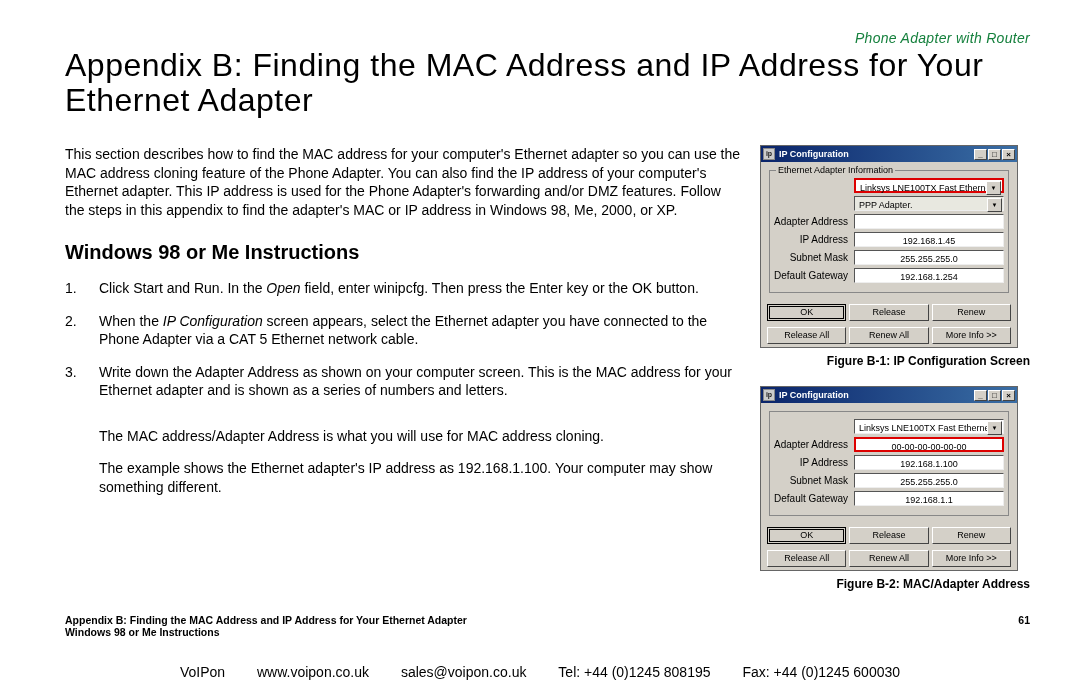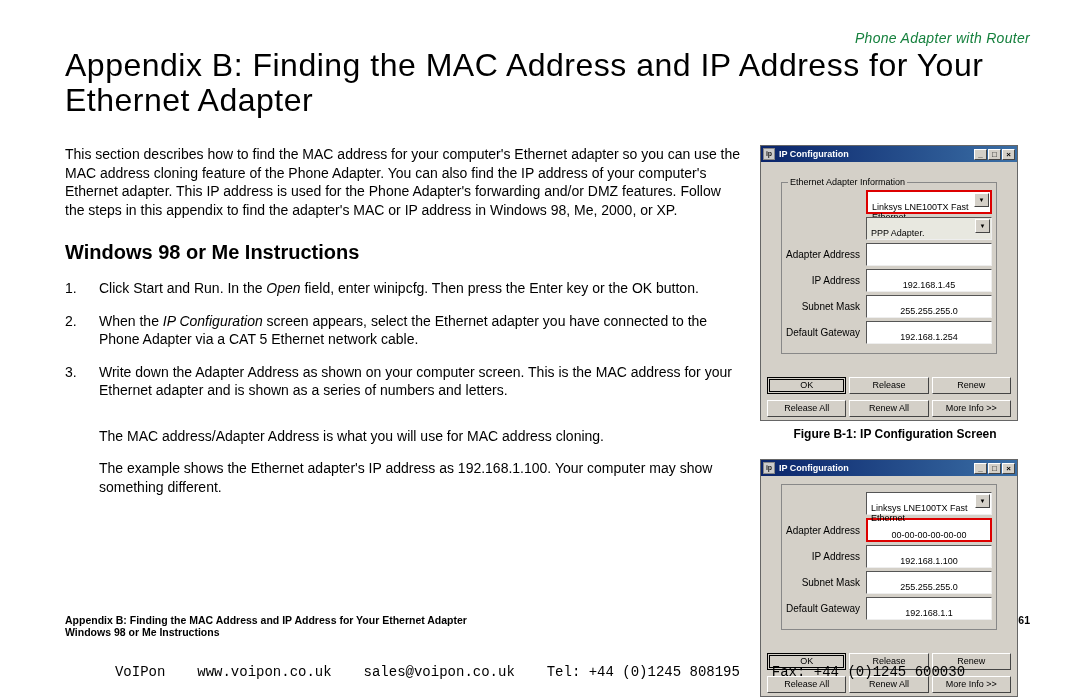--- a/index.html
+++ b/index.html
@@ -74,44 +74,44 @@
     align-items: center;
     padding: 0 2px;
     font-size: 9px;
     font-weight: 700;
   }
   .titlebar .ti { width: 12px; height: 12px; background: #ccc; margin-right: 4px; border: 1px solid #888; font-size:7px; text-align:center; line-height:10px; color:#222;}
   .titlebar .wbtns { margin-left: auto; display: flex; gap: 1px; }
   .titlebar .wbtn { width: 13px; height: 11px; background: #d4d0c8; border-top:1px solid #fff; border-left:1px solid #fff; border-right:1px solid #444; border-bottom:1px solid #444; font-size:8px; text-align:center; line-height:10px; color:#000; }
   .groupbox {
     border: 1px solid #888;
-    margin: 20px;
+    margin: 8px;
     padding: 4px 4px 6px 4px;
     position: relative;
   }
   .groupbox .gtitle {
     position: absolute;
     top: -6px;
     left: 6px;
     background: #d4d0c8;
     padding: 0 2px;
     font-size: 9px;
   }
   .frow { display: flex; align-items: center; margin: 3px 0; }
   .flabel { width: 80px; text-align: right; font-size: 10px; padding-right: 6px; }
   .ffield {
     flex: 1;
     background: #fff;
     border-top: 1px solid #555;
     border-left: 1px solid #555;
     border-right: 1px solid #eee;
     border-bottom: 1px solid #eee;
-    height: 23px;
-    font-size: 9px;
-    padding: 10px 4px;
+    height: 15px;
+    font-size: 9px;
+    padding: 3px 4px;
     text-align: center;
   }
   .dropdown { position: relative; }
   .dropdown::after {
     content: "▼";
     position: absolute;
     right: 1px; top: 1px;
     width: 13px; height: 12px;
     background: #d4d0c8;
     border-top:1px solid #fff; border-left:1px solid #fff; border-right:1px solid #444; border-bottom:1px solid #444;
@@ -125,41 +125,41 @@
     border-top:1px solid #fff; border-left:1px solid #fff; border-right:1px solid #444; border-bottom:1px solid #444;
     font-size: 9px;
     text-align: center;
     line-height: 15px;
   }
   .w98btn.focus { border: 1px solid #000; box-shadow: inset 0 0 0 1px #d4d0c8, inset 0 0 0 2px #000; }
   .highlight-red { border: 2px solid #d00 !important; }
   .fig-caption {
     font-size: 12px;
     font-weight: 700;
-    text-align: center;
+    text-align: right;
     margin-bottom: 18px;
   }
   .footer-meta {
     position: absolute;
     left: 65px;
     right: 50px;
     bottom: 60px;
     font-size: 10.5px;
     font-weight: 700;
     display: flex;
     justify-content: space-between;
   }
   .footer-contact {
     position: absolute;
     left: 0; right: 0;
     bottom: 18px;
     text-align: center;
     font-size: 14px;
   }
-  .footer-contact span { margin: 8px 14px; font-family: Liberation Mono, monospace; }
+  .footer-contact span { margin: 8px 14px; }
   b { font-weight: 400; }
   i { font-style: italic; }
 </style>
 </head>
 <body>
 
 <div class="header-label">Phone Adapter with Router</div>
 
 <h1 class="title">Appendix B: Finding the MAC Address and IP Address for Your Ethernet Adapter</h1>
 

